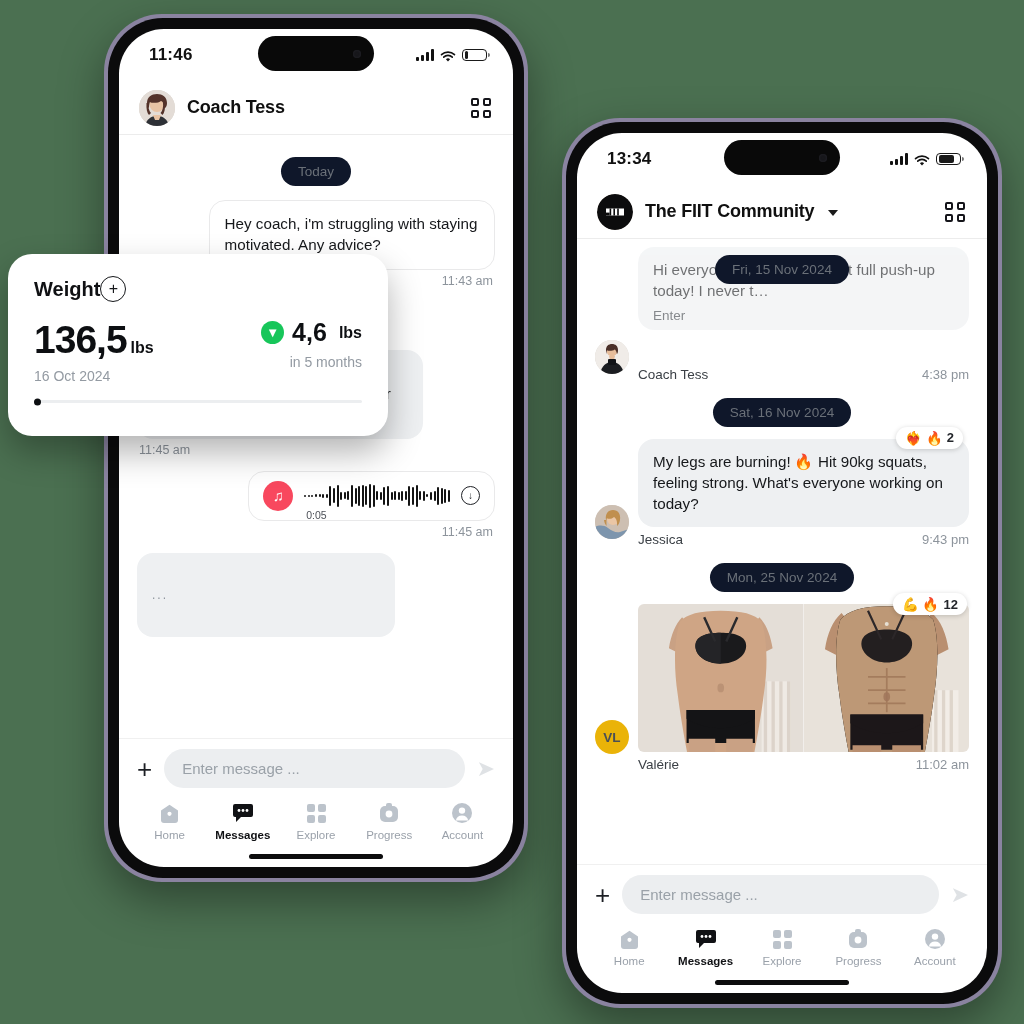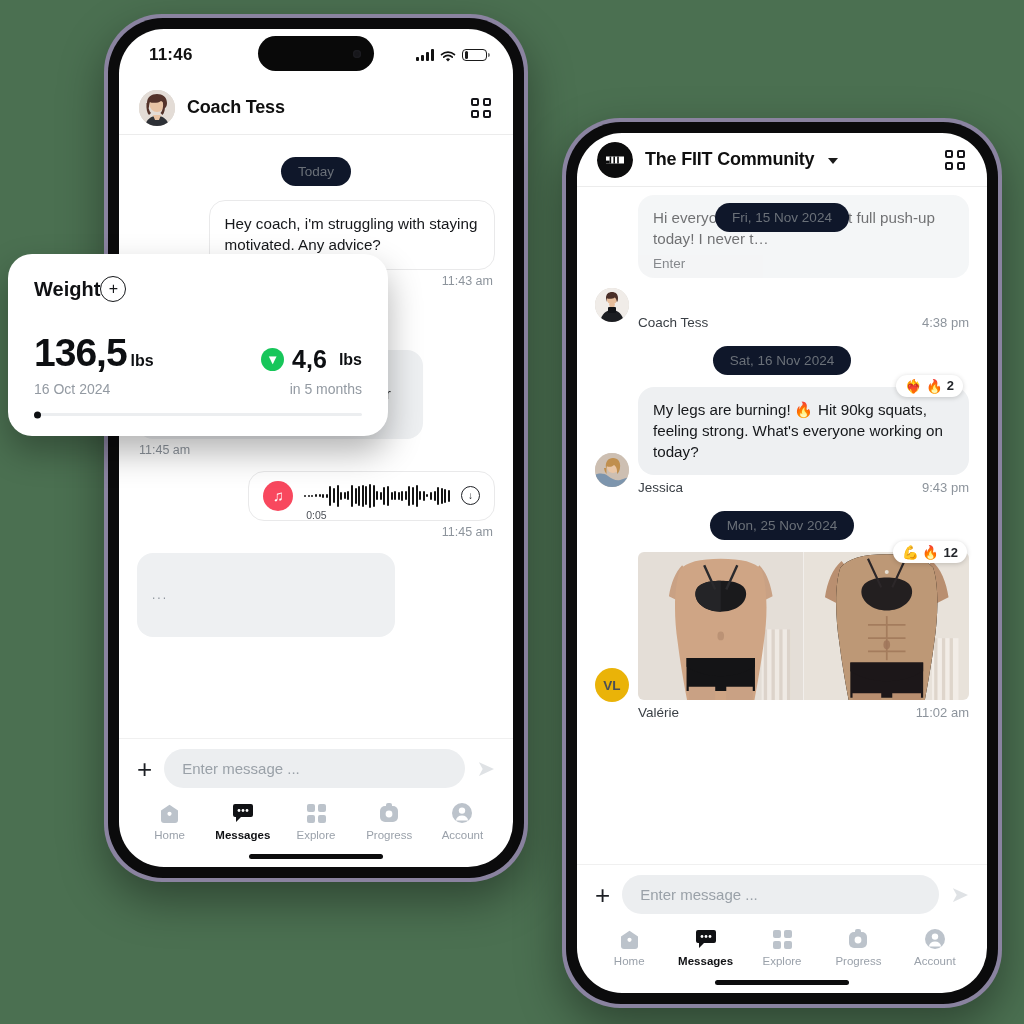--- a/index.html
+++ b/index.html
@@ -200,21 +200,21 @@
     box-shadow:0 16px 34px rgba(0,0,0,.30);
     z-index:50;
   }
   .wc-top { display:flex; align-items:center; }
   .wc-title { font-size:20px; font-weight:700; color:#101114; }
   .wc-plus {
     width:26px;height:26px;border:1.8px solid #16181b;border-radius:50%;
     display:flex;align-items:center;justify-content:center;
     font-size:16px; color:#16181b; line-height:1;
   }
-  .wc-mid { display:flex; align-items:flex-end; justify-content:space-between; margin-top:31px; }
+  .wc-mid { display:flex; justify-content:space-between; margin-top:18px; }
   .wc-val { font-size:39px; font-weight:800; color:#0d0f12; letter-spacing:-1px; line-height:1; }
   .wc-unit { font-size:16px; font-weight:700; color:#0d0f12; margin-left:4px; }
   .wc-sub { font-size:14px; color:#939aa2; margin-top:9px; }
   .wc-right { text-align:right; }
   .wc-delta { display:flex; align-items:center; gap:8px; justify-content:flex-end; }
   .wc-arrow {
     width:23px;height:23px;border-radius:50%;background:#17c65a;
     display:flex;align-items:center;justify-content:center;color:#fff;font-size:13px;
   }
   .wc-dval { font-size:25px; font-weight:800; color:#0d0f12; line-height:1; }
@@ -412,20 +412,42 @@
             <b></b>
           </div>
     </div>
    </div>
   </div>
 
   <div class="phone" id="phone-right">
    <div class="phone-inner">
     <div class="screen">
 
+      <div class="statusbar">
+        <div class="sb-time">13:34</div>
+        <div class="notch"></div>
+        <div class="sb-right">
+          <div class="bars">
+                <i></i>
+                <i></i>
+                <i></i>
+                <i></i>
+              </div>
+          <div class="wifi">
+            <svg width="16" height="12" viewBox="0 0 16 12">
+                  <path d="M8 10.4 5.9 8.2a3 3 0 0 1 4.2 0L8 10.4Z" fill="#111"></path>
+                  <path d="M3.7 6.1a6.2 6.2 0 0 1 8.6 0" stroke="#111" stroke-width="1.6" fill="none" stroke-linecap="round"></path>
+                  <path d="M1.5 3.7a9.4 9.4 0 0 1 13 0" stroke="#111" stroke-width="1.6" fill="none" stroke-linecap="round"></path>
+                </svg>
+          </div>
+          <div class="batt">
+                <span id="battR" style="width: 78%;"></span>
+              </div>
+        </div>
+      </div>
 
       <div class="chat-header">
         <div class="avatar">
           <svg width="36" height="36" viewBox="0 0 36 36">
             <circle cx="18" cy="18" r="18" fill="#0c0c0d"></circle>
             <rect x="9" y="14.5" width="18" height="7" fill="#fff"></rect>
             <rect x="12.6" y="14.5" width="1.6" height="7" fill="#0c0c0d"></rect>
             <rect x="16.4" y="14.5" width="1.6" height="7" fill="#0c0c0d"></rect>
             <rect x="20.2" y="14.5" width="1.6" height="7" fill="#0c0c0d"></rect>
             <rect x="9" y="18.6" width="3.6" height="2.9" fill="#0c0c0d"></rect>

